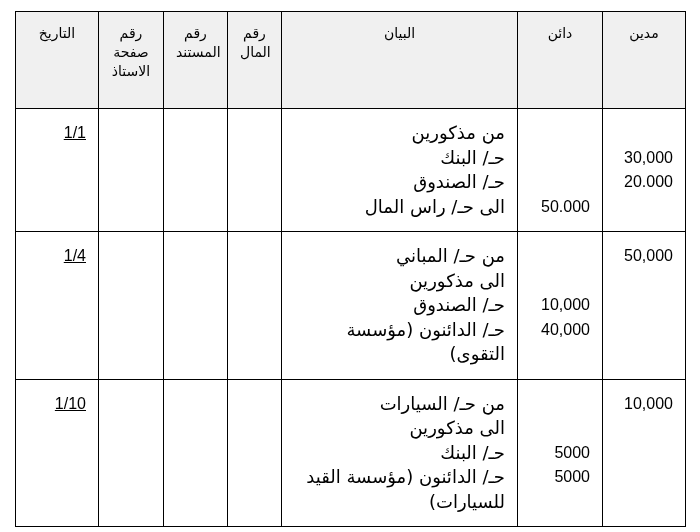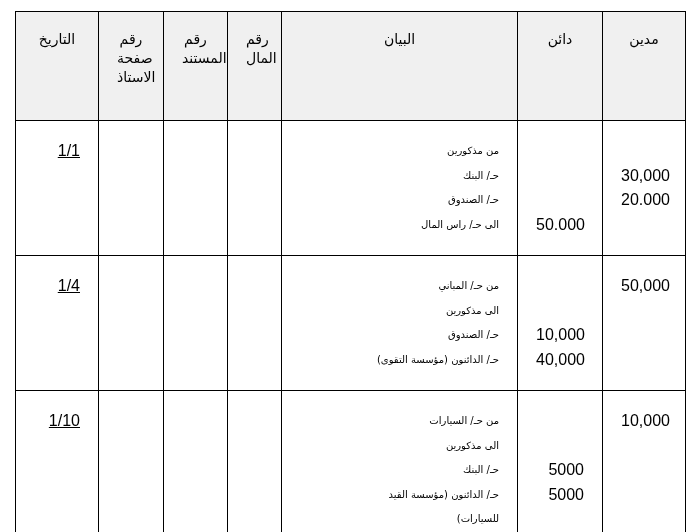--- a/index.html
+++ b/index.html
@@ -6,21 +6,21 @@
   body { width: 700px; height: 532px; position: relative; overflow: hidden; }
   table.journal {
     position: absolute; left: 15px; top: 11px;
     border-collapse: collapse; table-layout: fixed;
     width: 671px;
     font-family: "DejaVu Sans", sans-serif;
     color: #000;
   }
   table.journal td, table.journal th {
     border: 1.5px solid #000;
-    padding: 18px;
+    padding: 12px;
     vertical-align: top;
   }
   thead th {
     background: #f0f0f0;
     font-weight: normal;
     font-size: 14px;
     line-height: 19px;
     text-align: center;
     vertical-align: middle;
     height: 72px;
@@ -37,21 +37,21 @@
     font-size: 16px;
     line-height: 24.5px;
     text-align: right;
     padding-right: 7px;
     direction: ltr;
   }
   .num .line { height: 24.5px; white-space: nowrap; }
   .desc {
     direction: rtl;
     text-align: right;
-    font-size: 10px;
+    font-size: 18px;
     line-height: 24.5px;
     padding-right: 10px;
     padding-left: 4px;
   }
   .desc .line { min-height: 24.5px; }
   .date { font-family: "Liberation Sans", sans-serif; font-size: 16px; line-height: 24px; text-align: right; padding-right: 8px; text-decoration: underline; }
 </style>
 </head>
 <body>
 

